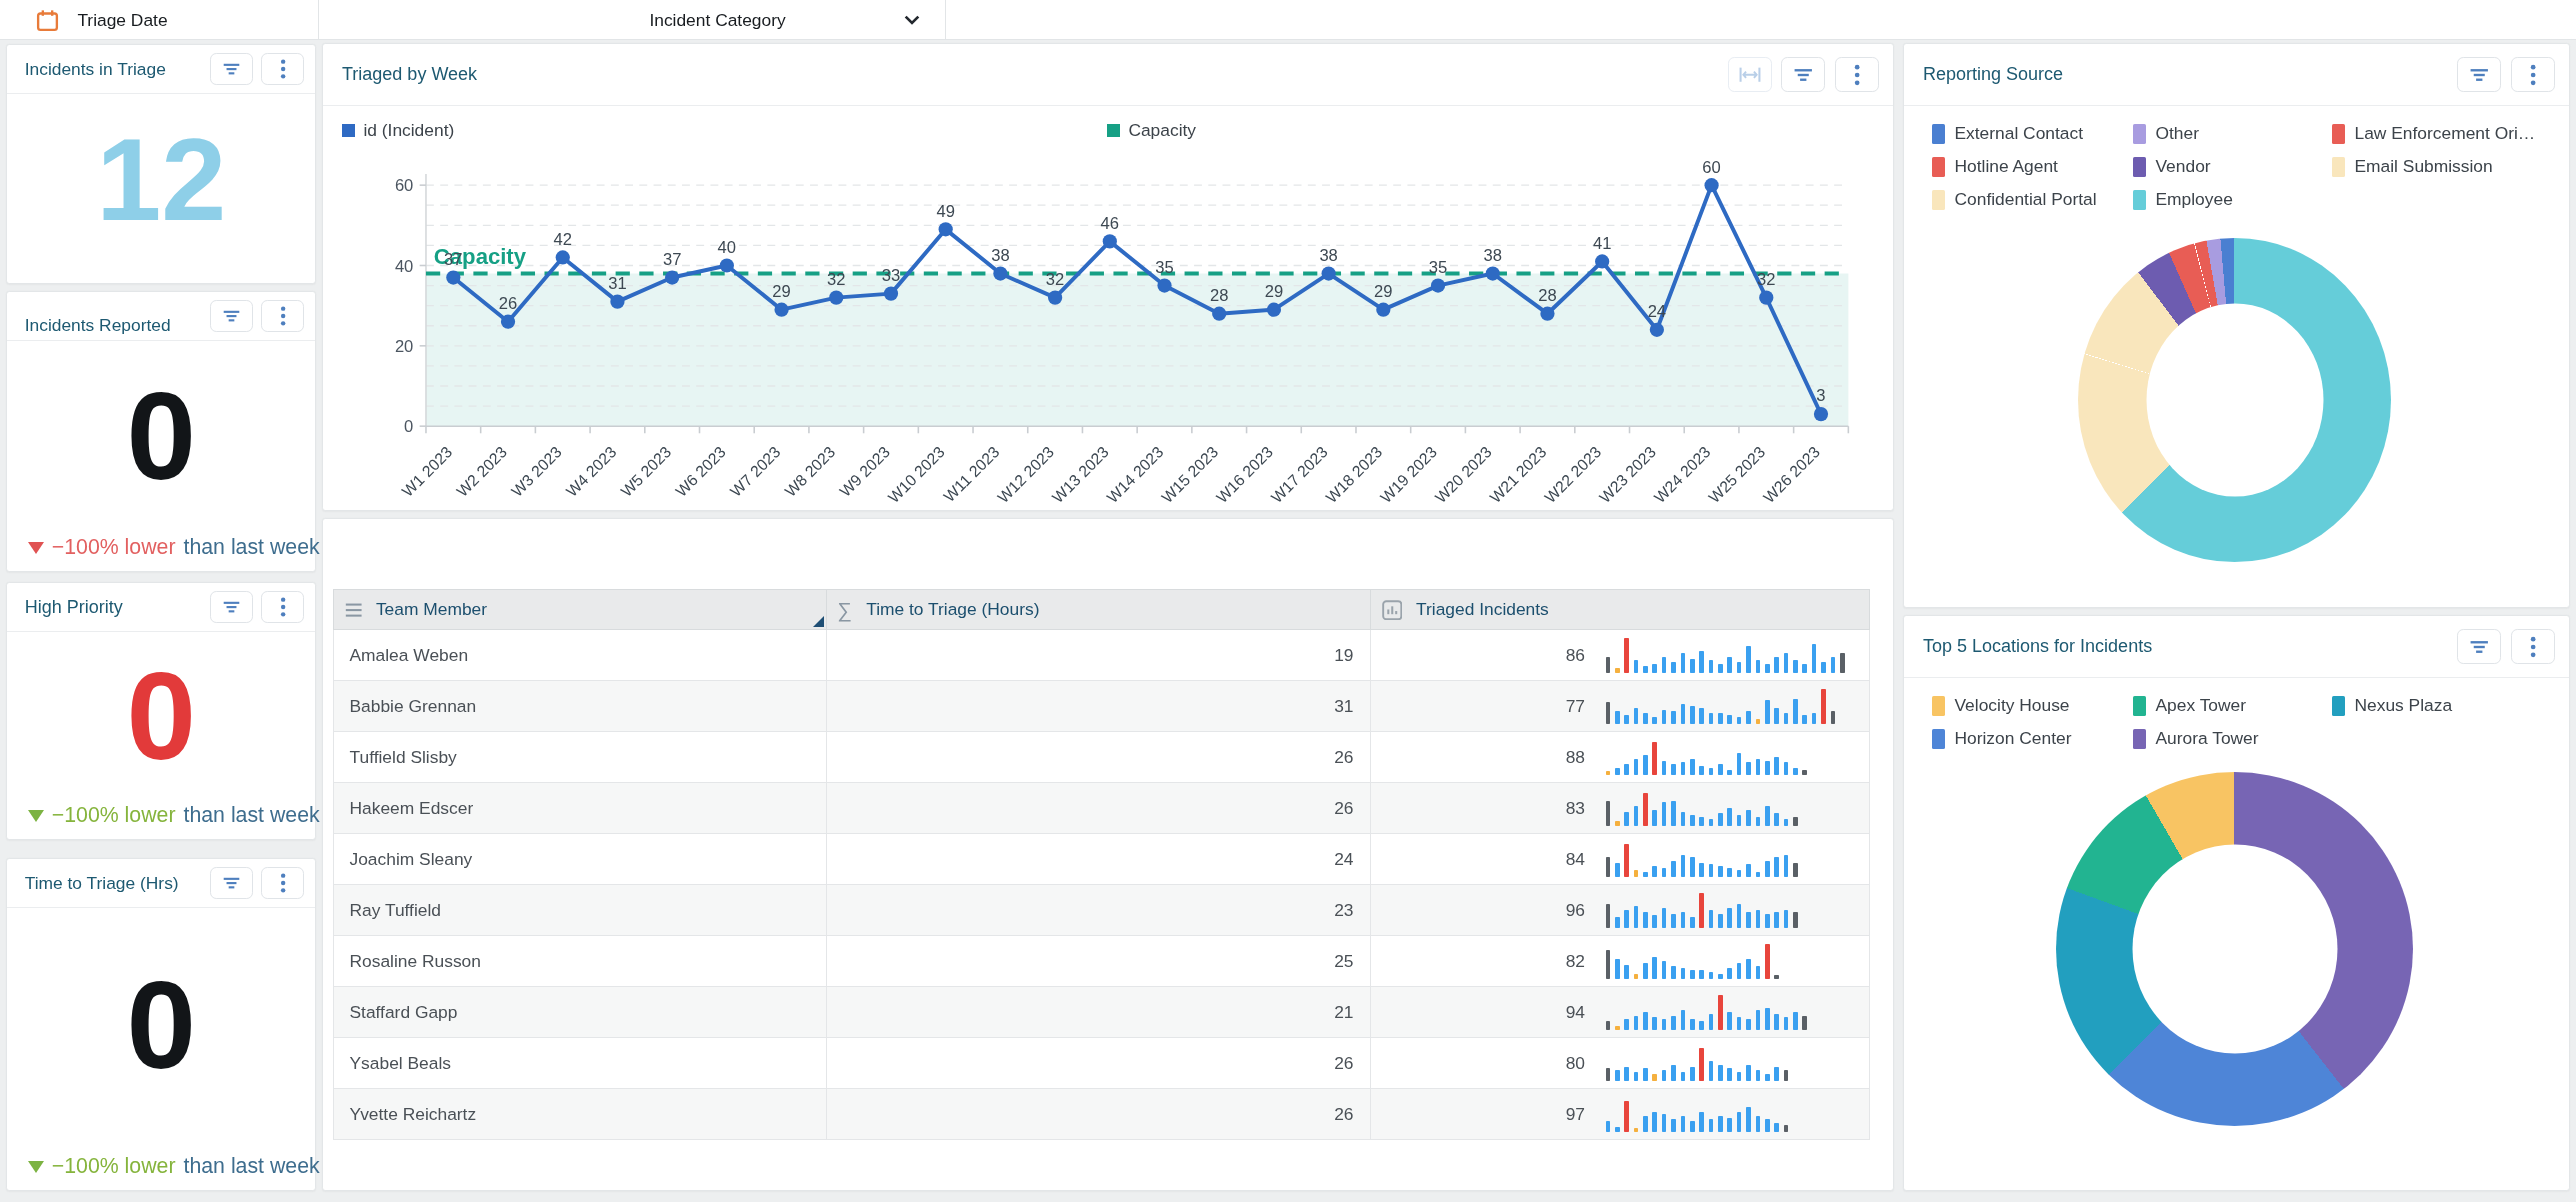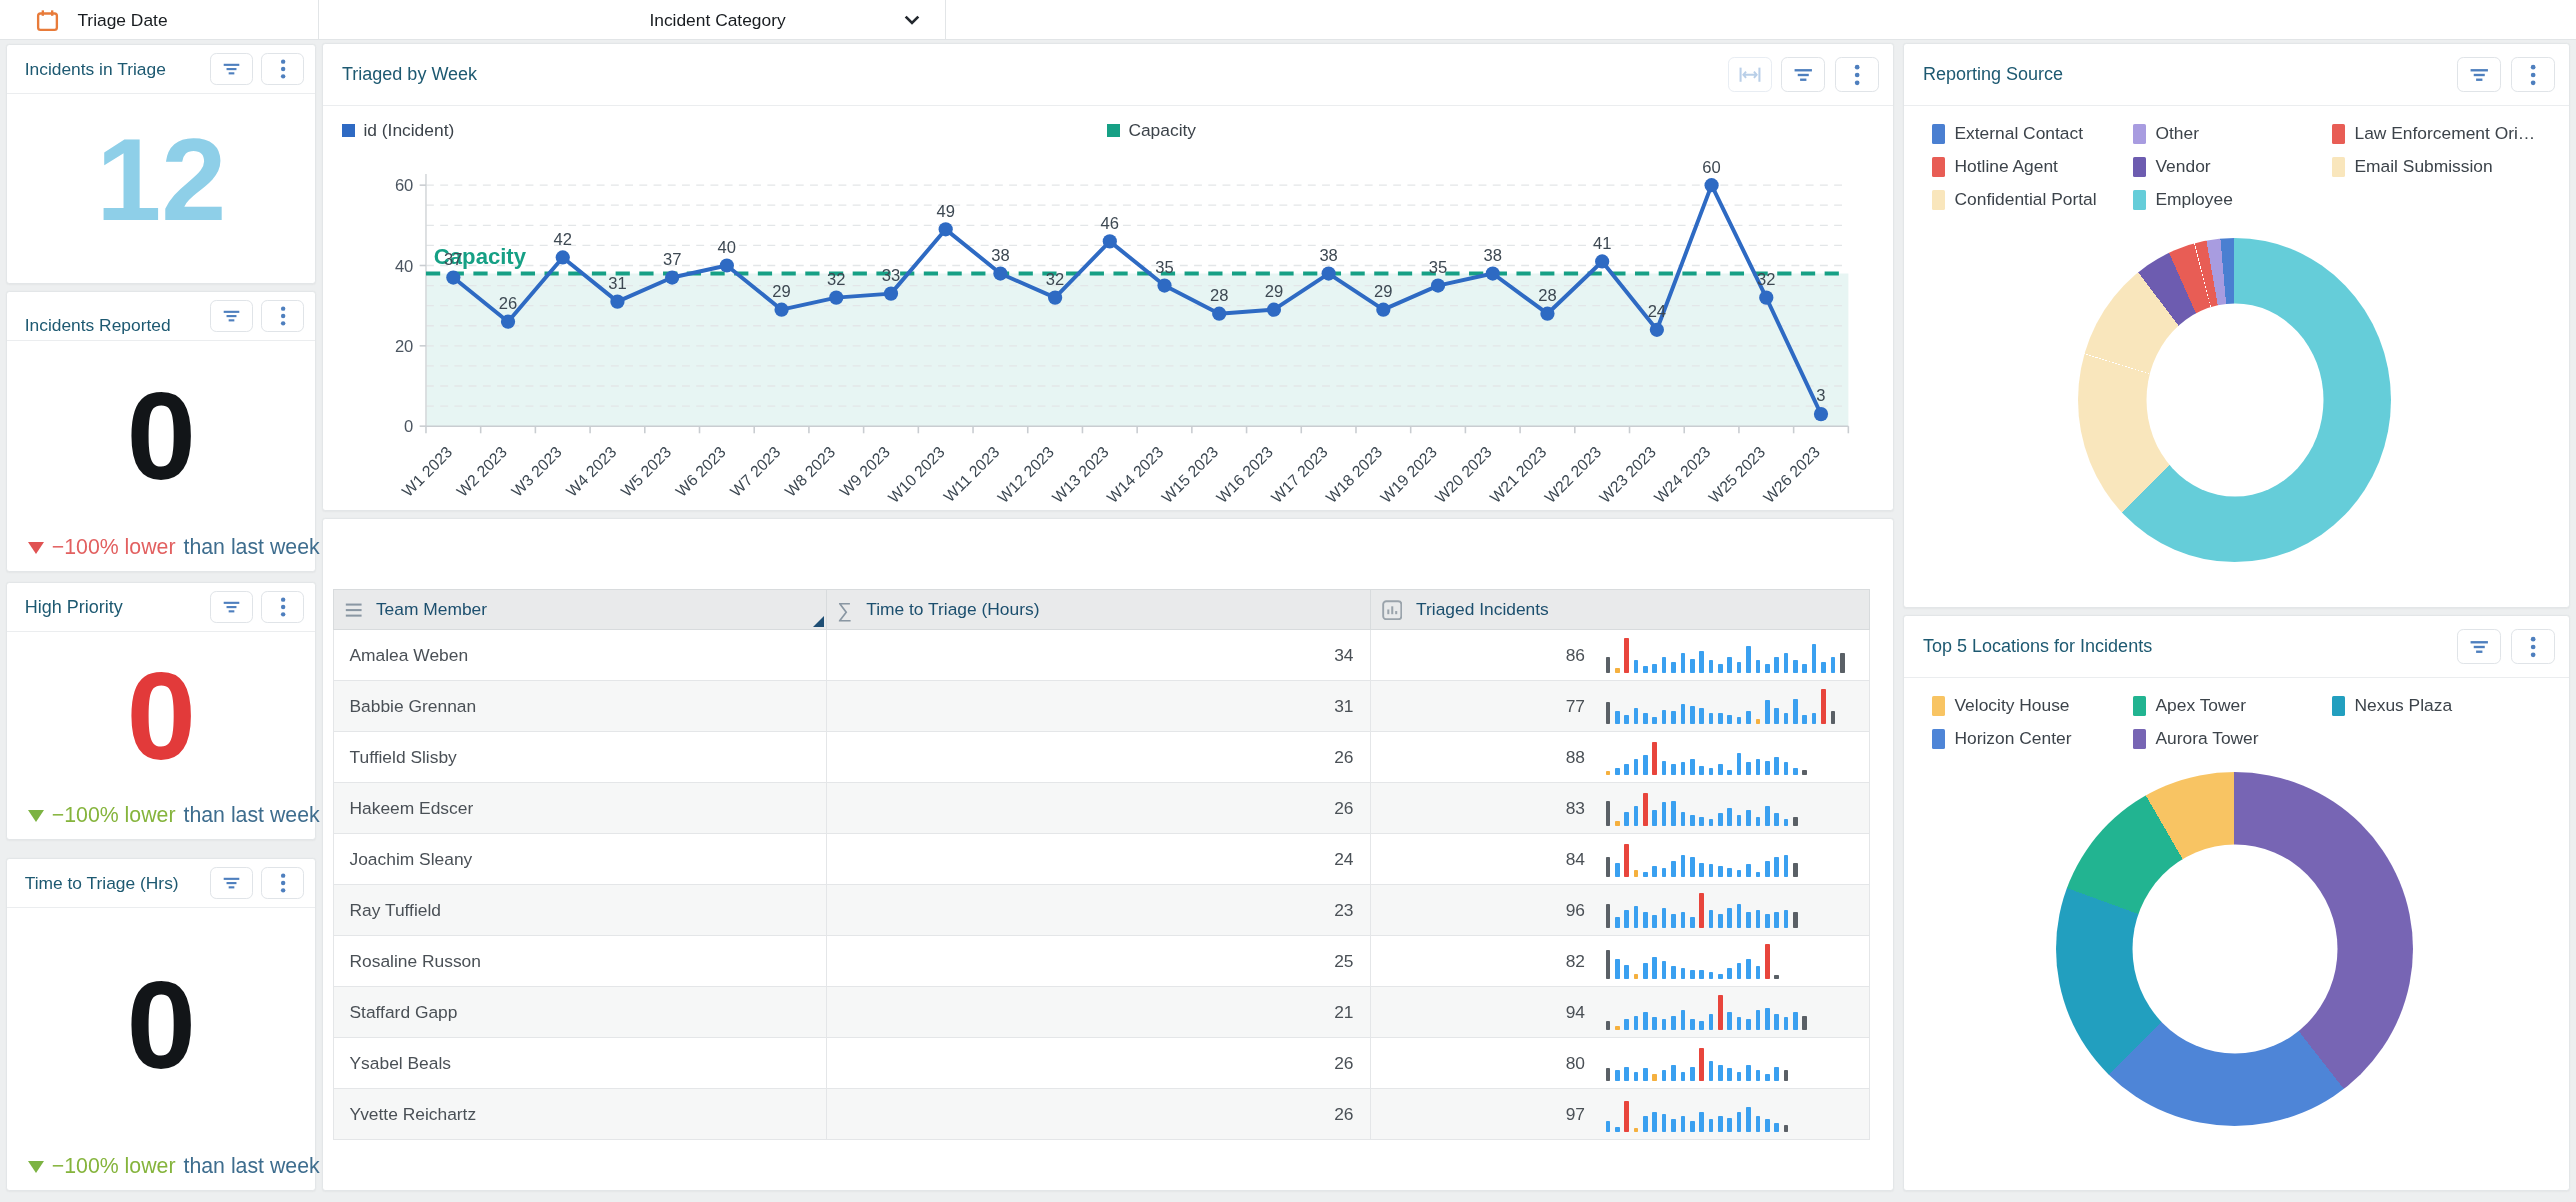--- a/index.html
+++ b/index.html
@@ -378,21 +378,21 @@
                   <line x1="18" y1="18" x2="18" y2="14" stroke="#9aa3ab" stroke-width="2.6"></line>
                 </svg>
               </span>
             <span>Triaged Incidents</span>
           </th>
         </tr>
       </thead>
       <tbody id="team-rows">
           <tr>
       <td>Amalea Weben</td>
-      <td class="num">34</td>
+      <td class="num">19</td>
       <td>
         <div class="inc-cell">
                 <span>86</span>
         <span class="spark">
                   <i style="height:16.4px;background:#5a6066"></i>
                   <i style="height:5.5px;background:#f5b03e"></i>
                   <i style="height:35px;background:#e8453c"></i>
                   <i style="height:12.7px;background:#3aa0f0"></i>
                   <i style="height:7.3px;background:#3aa0f0"></i>
                   <i style="height:9px;background:#3aa0f0"></i>

